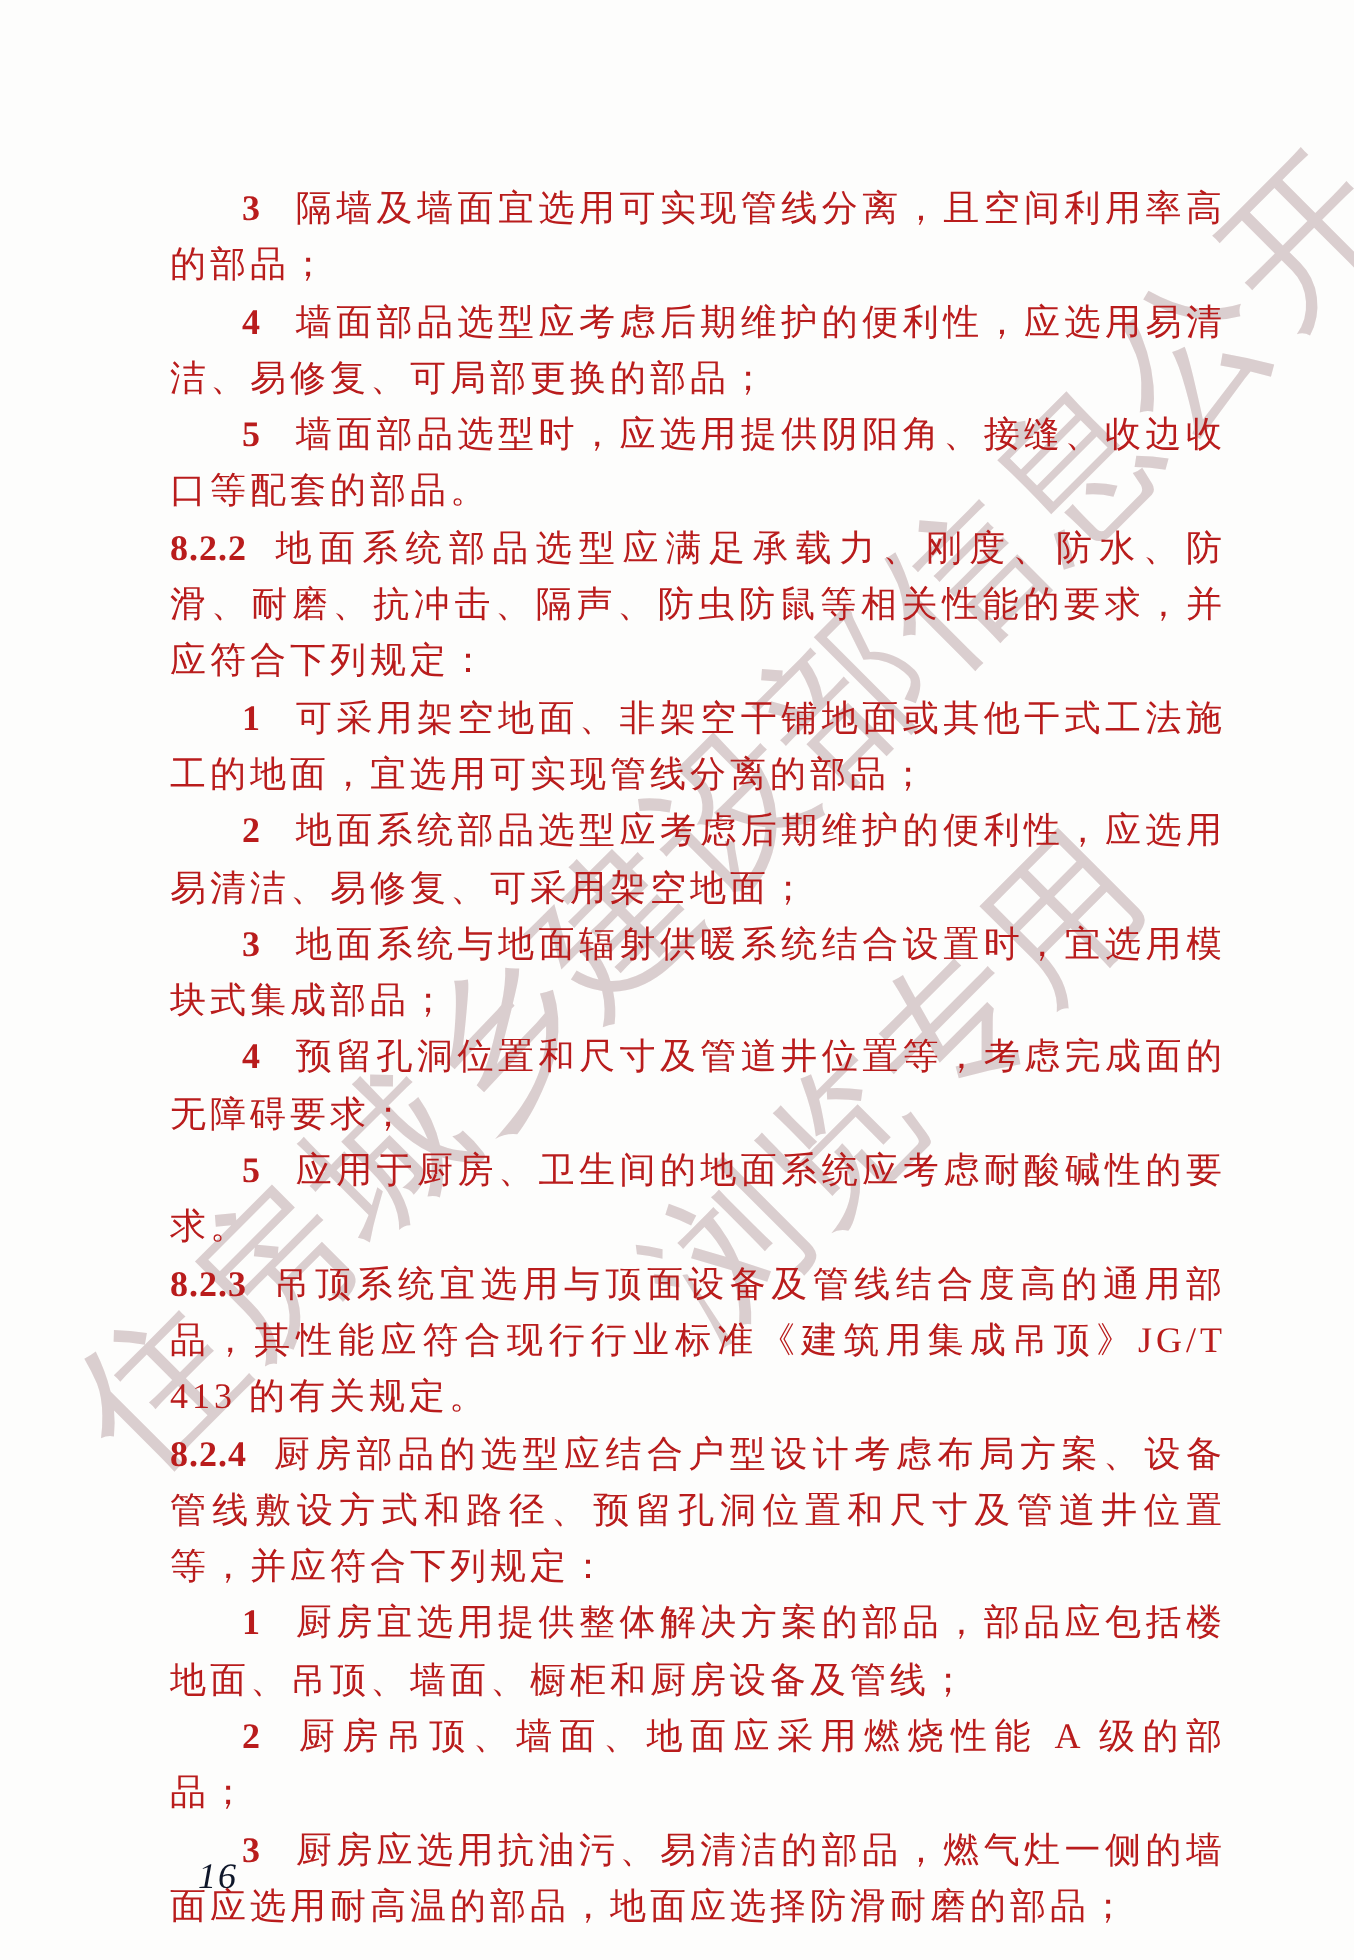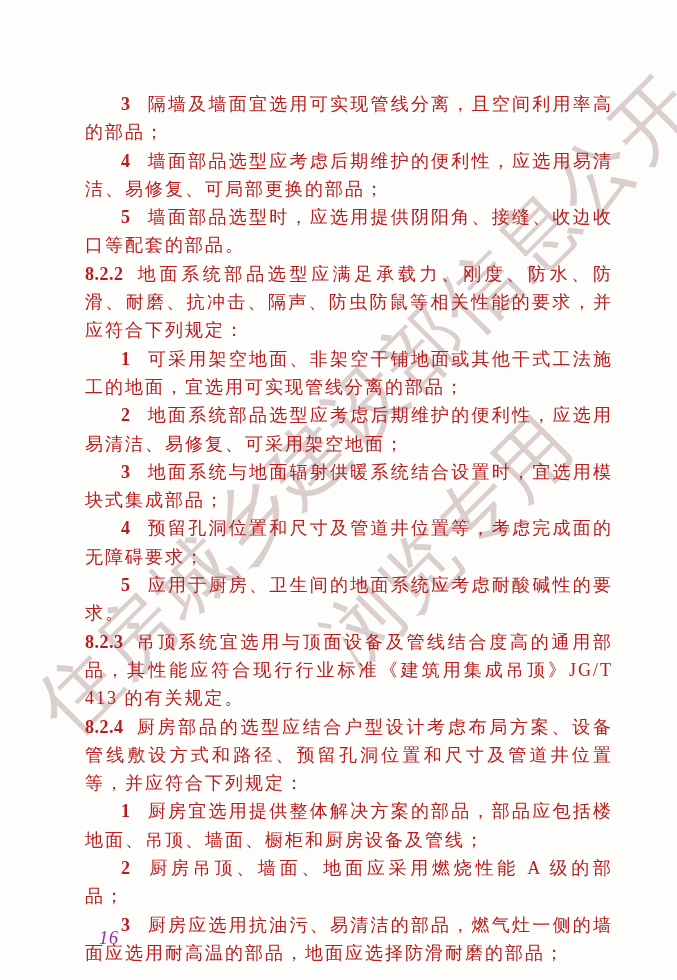--- a/index.html
+++ b/index.html
@@ -51,21 +51,21 @@
   .para.clause .num { margin-right: 0.7em; font-family: Liberation Serif, serif; }
   
   .pagenum {
     position: absolute;
     z-index: 1;
     left: 99px;
     top: 928px;
     font-style: italic;
     font-size: 18px;
     letter-spacing: 1px;
-    color: #a21caf;
+    color: #0f172a;
   }
 </style>
 </head>
 <body>
 
 <div class="page">
   <div class="watermark wm1" style="color: rgb(191, 169, 171);">住房城乡建设部信息公开</div>
   <div class="watermark wm2" style="color: rgb(191, 169, 171);">浏览专用</div>
 
   <main class="content" id="doc-body" style="color: #b91c1c;">

